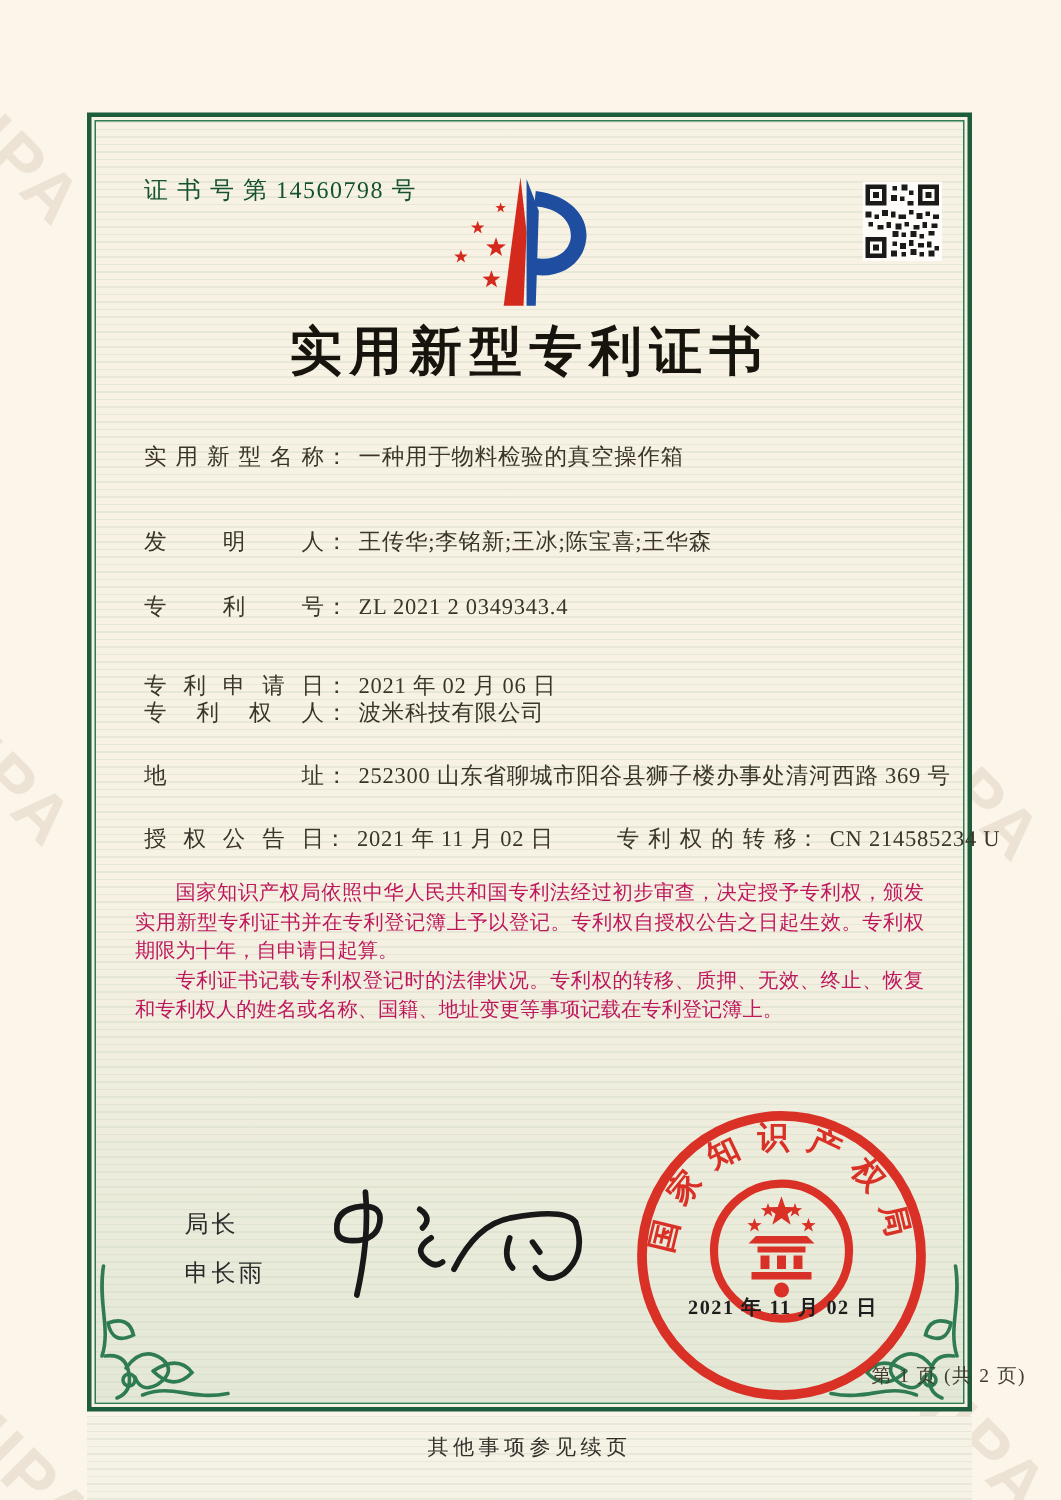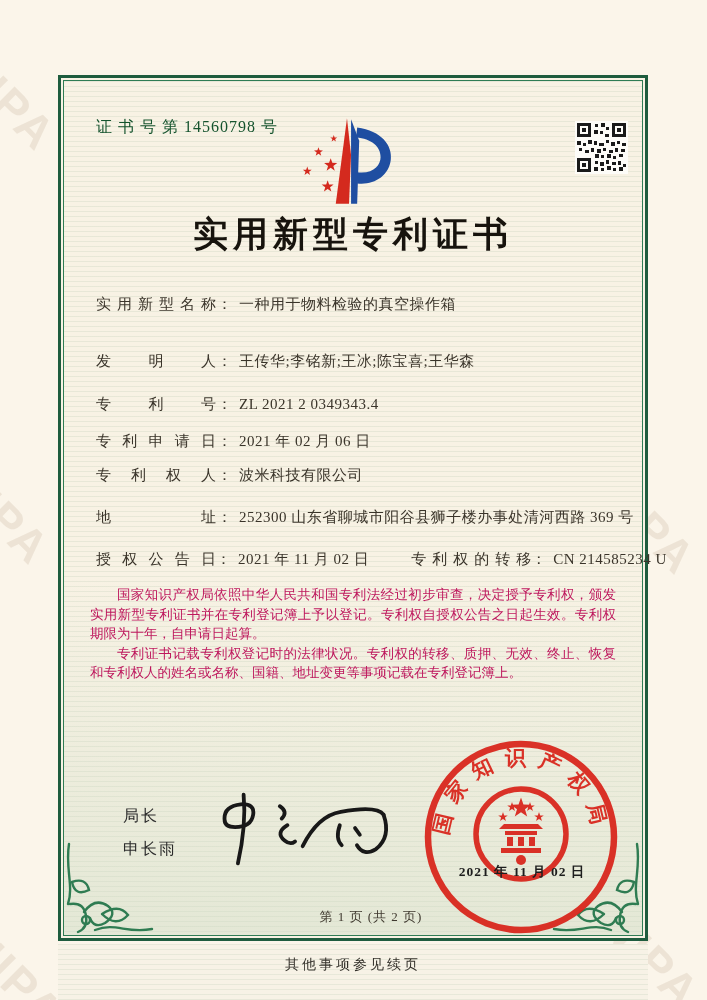--- a/index.html
+++ b/index.html
@@ -43,42 +43,42 @@
   .qr{ position:absolute; left:575px; top:121px; }
   .title{
     position:absolute; left:58px; top:211px; width:590px; text-align:center;
     font-size:35px; font-weight:bold; letter-spacing:5px; color:#17130d;
   }
   .field-row{ position:absolute; left:96px; display:flex; align-items:baseline; font-size:15px; color:#3a342a; white-space:nowrap;}
   .field-row .lbl{ display:inline-block; width:120px; text-align:justify; text-align-last:justify; }
   .field-row .colon{ margin-left:1px; }
   .field-row .val{ padding-left:7px; letter-spacing:0.5px;}
   .row0{ top:295px; } .row1{ top:352px; } .row2{ top:381px;margin-top:14px; }
-  .row3{ top:432px; } .row4{ top:466px; } .row5{ top:508px; }
+  .row3{ top:448px; } .row4{ top:466px; } .row5{ top:508px; }
   .grant-row{ position:absolute; left:96px; top:550px; display:flex; font-size:15px; color:#3a342a; white-space:nowrap;}
   .grant-row .cell{ display:flex; align-items:baseline;}
   .grant-row .cell2{ margin-left:42px;}
   .grant-row .lbl{ display:inline-block; width:120px; text-align:justify; text-align-last:justify;}
   .grant-row .val{ padding-left:7px; letter-spacing:0.5px;}
   .body-text{
     position:absolute; left:90px; top:585px; width:526px;
     font-size:13.5px; line-height:19.5px; text-align:justify; color:#be185d;
   }
   .body-text p{ margin:0; text-indent:2em; }
   .signer-title{ position:absolute; left:123px; top:806px; font-size:16px; color:#2b2b2b; letter-spacing:2px;}
   .signer-name{ position:absolute; left:123px; top:839px; font-size:16px; color:#2b2b2b; letter-spacing:2px;}
   .signature{ position:absolute; left:196px; top:770px; }
   .ornament-l{ position:absolute; left:62px; top:842px; }
   .ornament-r{ position:absolute; left:552px; top:842px; transform:scaleX(-1); }
   .seal{ position:absolute; left:421px; top:737px; opacity:0.94; }
   .seal-date{
     position:absolute; left:436px; top:863px; width:172px; text-align:center;
     font-size:13.5px; color:#1d1d1d; letter-spacing:1px; font-weight:bold;
   }
-  .page-indicator{ position:absolute; left:58px; top:908px; width:626px; text-align:center; font-size:13px; color:#403a30; letter-spacing:1px;}
+  .page-indicator{ position:absolute; left:58px; top:908px; width:626px; text-align:right; font-size:13px; color:#403a30; letter-spacing:1px;}
   .footer-note{ position:absolute; left:58px; top:956px; width:590px; text-align:center; font-size:14px; color:#33302a; letter-spacing:3px; }
 </style>
 </head>
 <body>
 
 <div class="page">
 
   <div class="wm" style="left:-42px; top:14px;">CNIPA</div>
   <div class="wm" style="left:190px; top:96px;">CNIPA</div>
   <div class="wm" style="left:418px; top:286px;">CNIPA</div>

